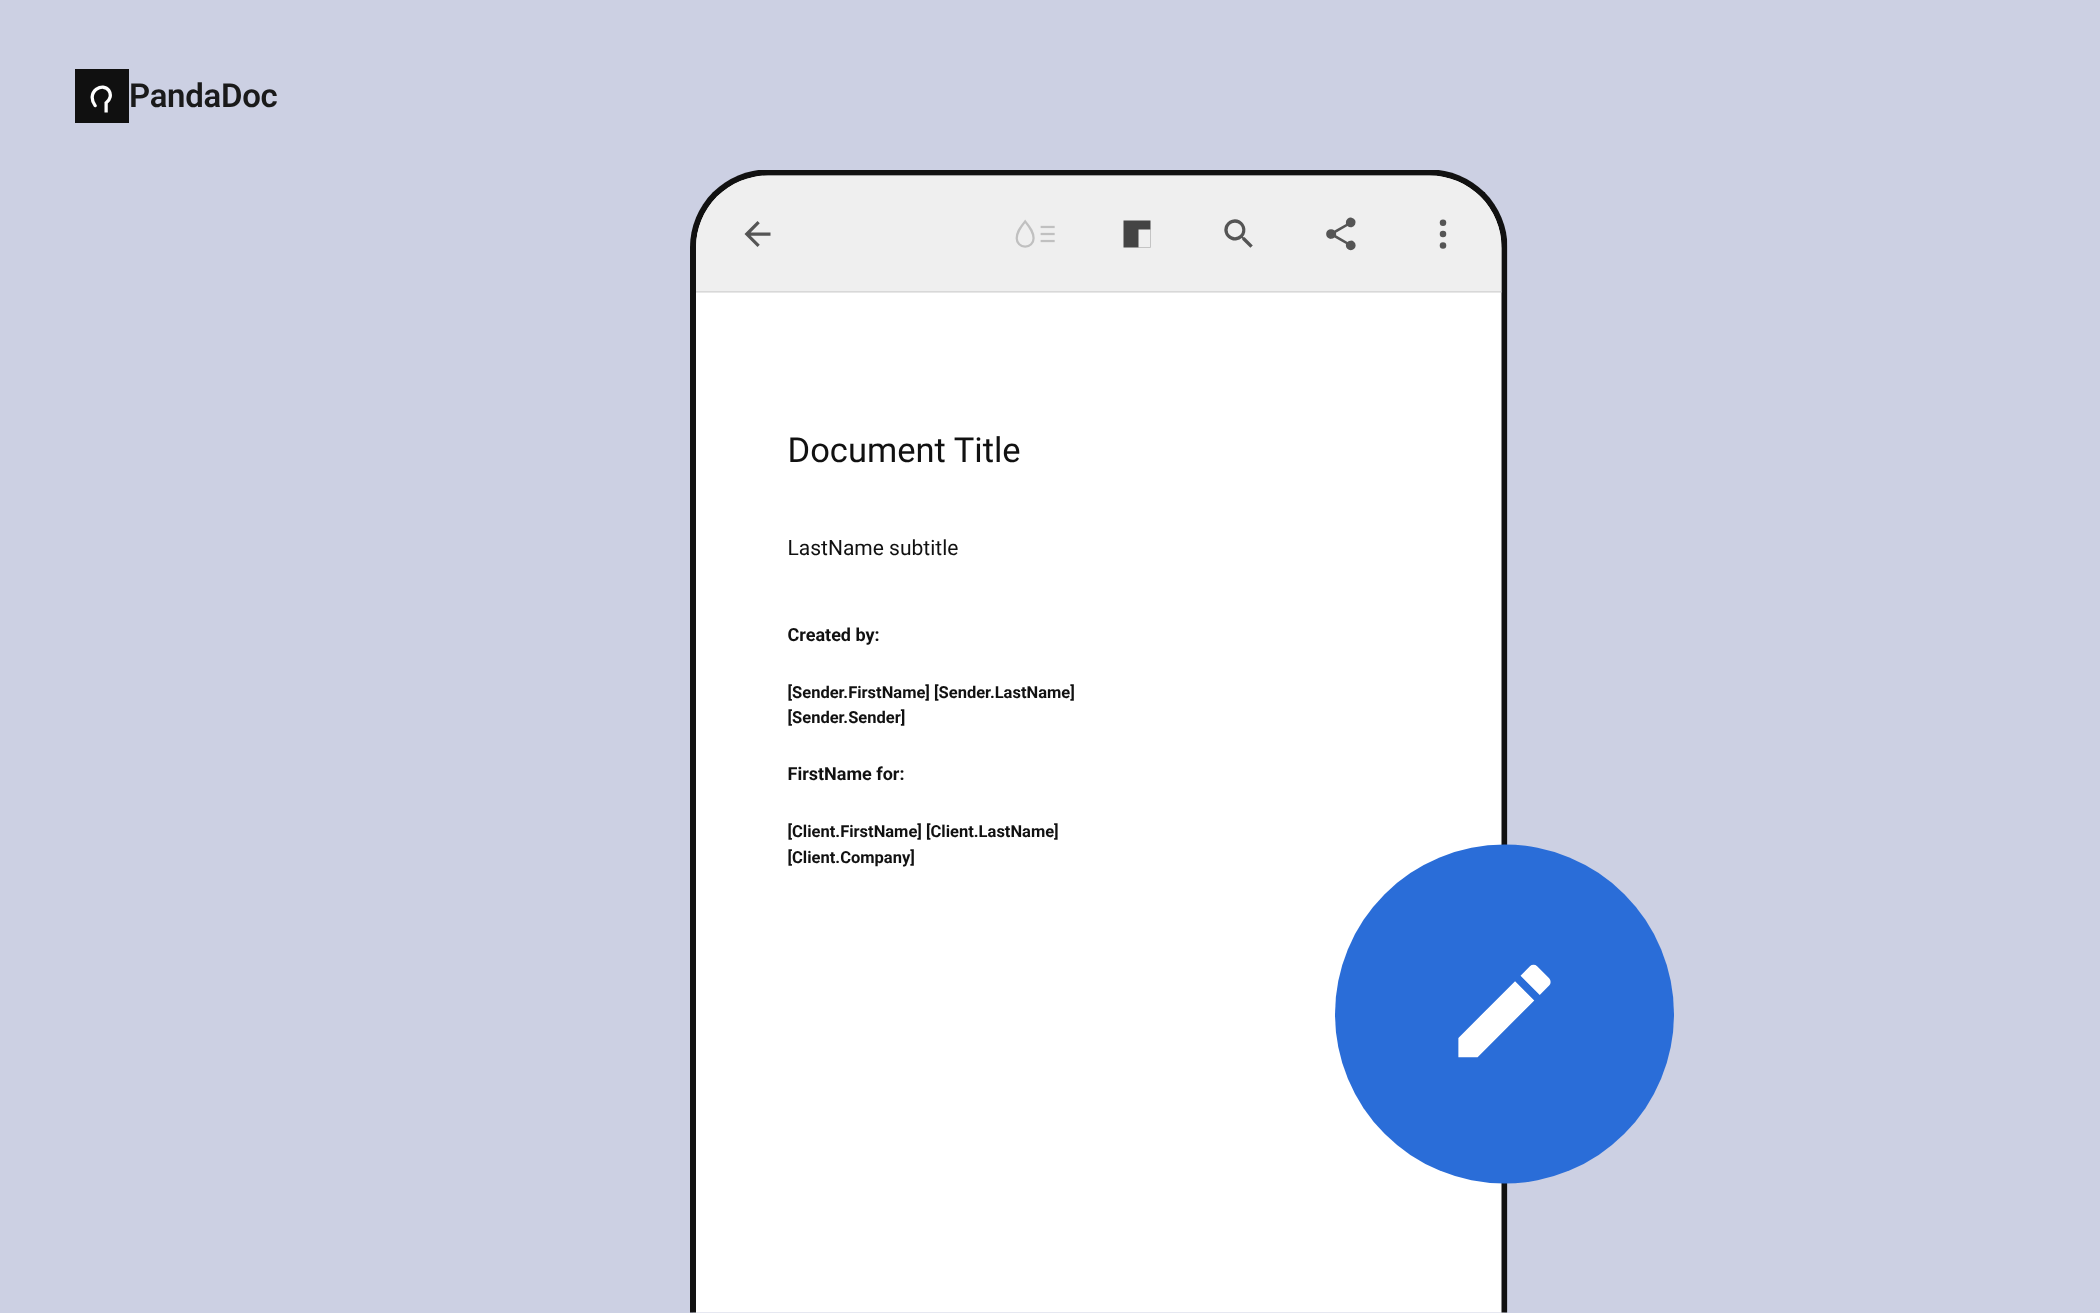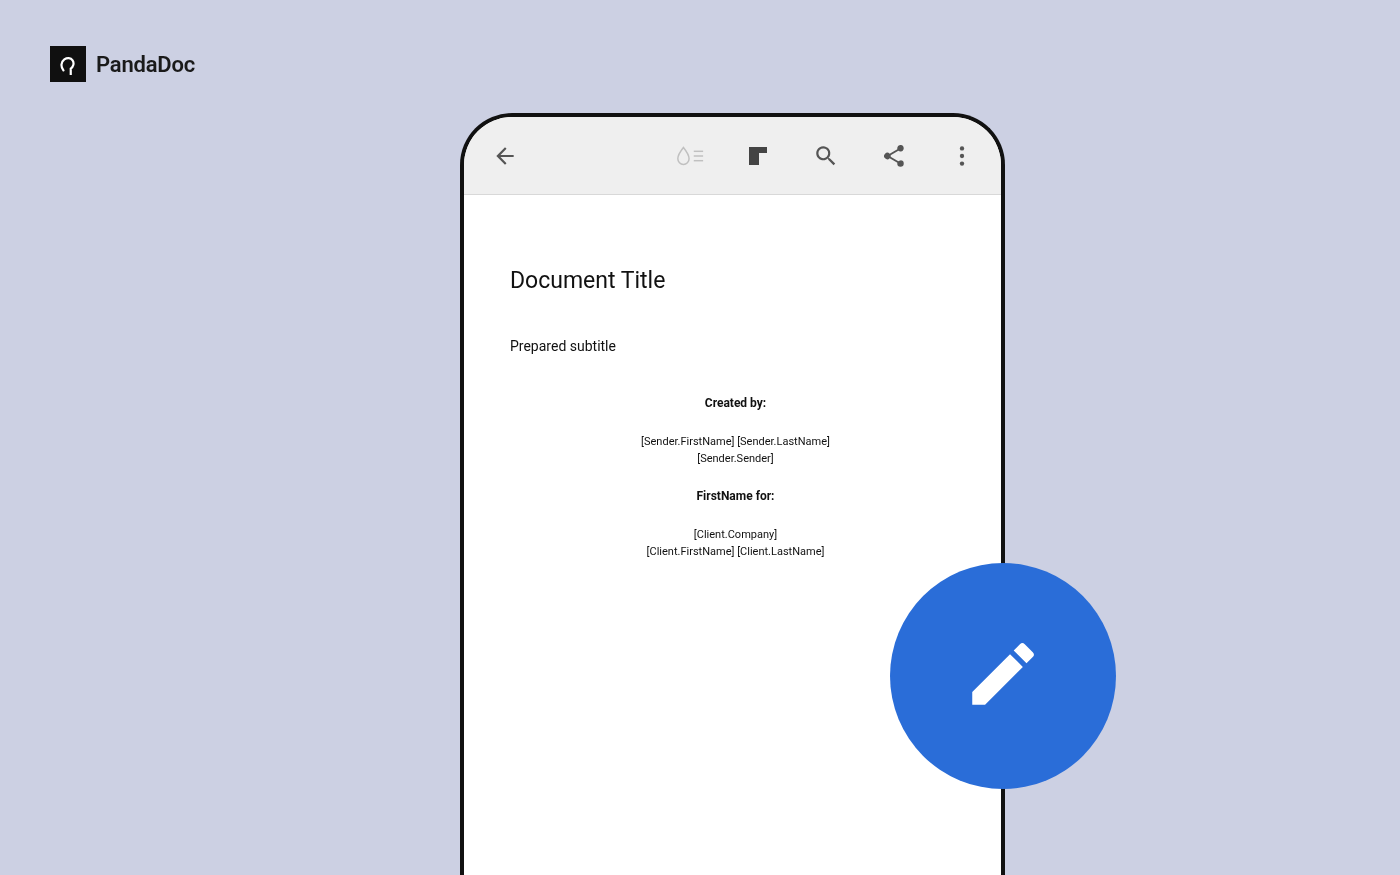--- a/index.html
+++ b/index.html
@@ -10,21 +10,20 @@
       font-family: -apple-system, BlinkMacSystemFont, "Segoe UI", Roboto, Arial, sans-serif;
       position: relative;
       overflow: hidden;
     }
     .brand {
       position: absolute;
       top: 46px;
       left: 50px;
       display: flex;
       align-items: center;
-      gap: 10px;
     }
     .brand-mark {
       width: 36px;
       height: 36px;
       background: #101010;
       display: flex;
       align-items: center;
       justify-content: center;
     }
     .brand-name {
@@ -64,21 +63,22 @@
       width: 30px;
       height: 30px;
       display: flex;
       align-items: center;
       justify-content: center;
       color: #5c5c5c;
       cursor: pointer;
     }
     .icon-btn.faded { opacity: 0.45; }
     .doc {
-      padding: 72px 40px 40px 46px;
+      padding: 72px 40px 40px 61px;
+      margin-top: 20px;
     }
     .doc-title {
       font-size: 23px;
       font-weight: 400;
       color: #111;
       margin-bottom: 44px;
     }
     .doc-subtitle {
       font-size: 14px;
       color: #111;
@@ -87,22 +87,23 @@
     .section-label {
       font-size: 12px;
       font-weight: 700;
       color: #111;
       margin-bottom: 24px;
     }
     .field-line {
       font-size: 11px;
       color: #111;
       line-height: 1.5;
+      font-weight: bold;
     }
-    .block { margin-bottom: 22px; text-align: center; }
+    .block { margin-bottom: 22px; }
     .fab {
       position: absolute;
       left: 890px;
       top: 563px;
       width: 226px;
       height: 226px;
       border-radius: 50%;
       background: #2a6dd8;
       display: flex;
       align-items: center;
@@ -159,32 +160,32 @@
             <circle cx="12" cy="5" r="2" fill="#555"></circle>
             <circle cx="12" cy="12" r="2" fill="#555"></circle>
             <circle cx="12" cy="19" r="2" fill="#555"></circle>
           </svg>
       </div>
     </div>
   </div>
 
   <div class="doc">
     <h1 class="doc-title">Document Title</h1>
-    <div class="doc-subtitle">Prepared subtitle</div>
+    <div class="doc-subtitle">LastName subtitle</div>
 
     <div class="block">
       <div class="section-label">Created by:</div>
       <div class="field-line">[Sender.FirstName] [Sender.LastName]</div>
       <div class="field-line">[Sender.Sender]</div>
     </div>
 
     <div class="block">
       <div class="section-label">FirstName for:</div>
+      <div class="field-line">[Client.FirstName] [Client.LastName]</div>
       <div class="field-line">[Client.Company]</div>
-      <div class="field-line">[Client.FirstName] [Client.LastName]</div>
     </div>
   </div>
 </div>
 
 <div class="fab">
   <span>
     <svg width="82" height="82" viewBox="0 0 24 24">
         <path d="M3 17.25V21h3.75L17.81 9.94l-3.75-3.75L3 17.25zM20.71 7.04a1 1 0 0 0 0-1.41l-2.34-2.34a1 1 0 0 0-1.41 0l-1.83 1.83 3.75 3.75 1.83-1.83z" fill="#fff"></path>
       </svg>
   </span>

